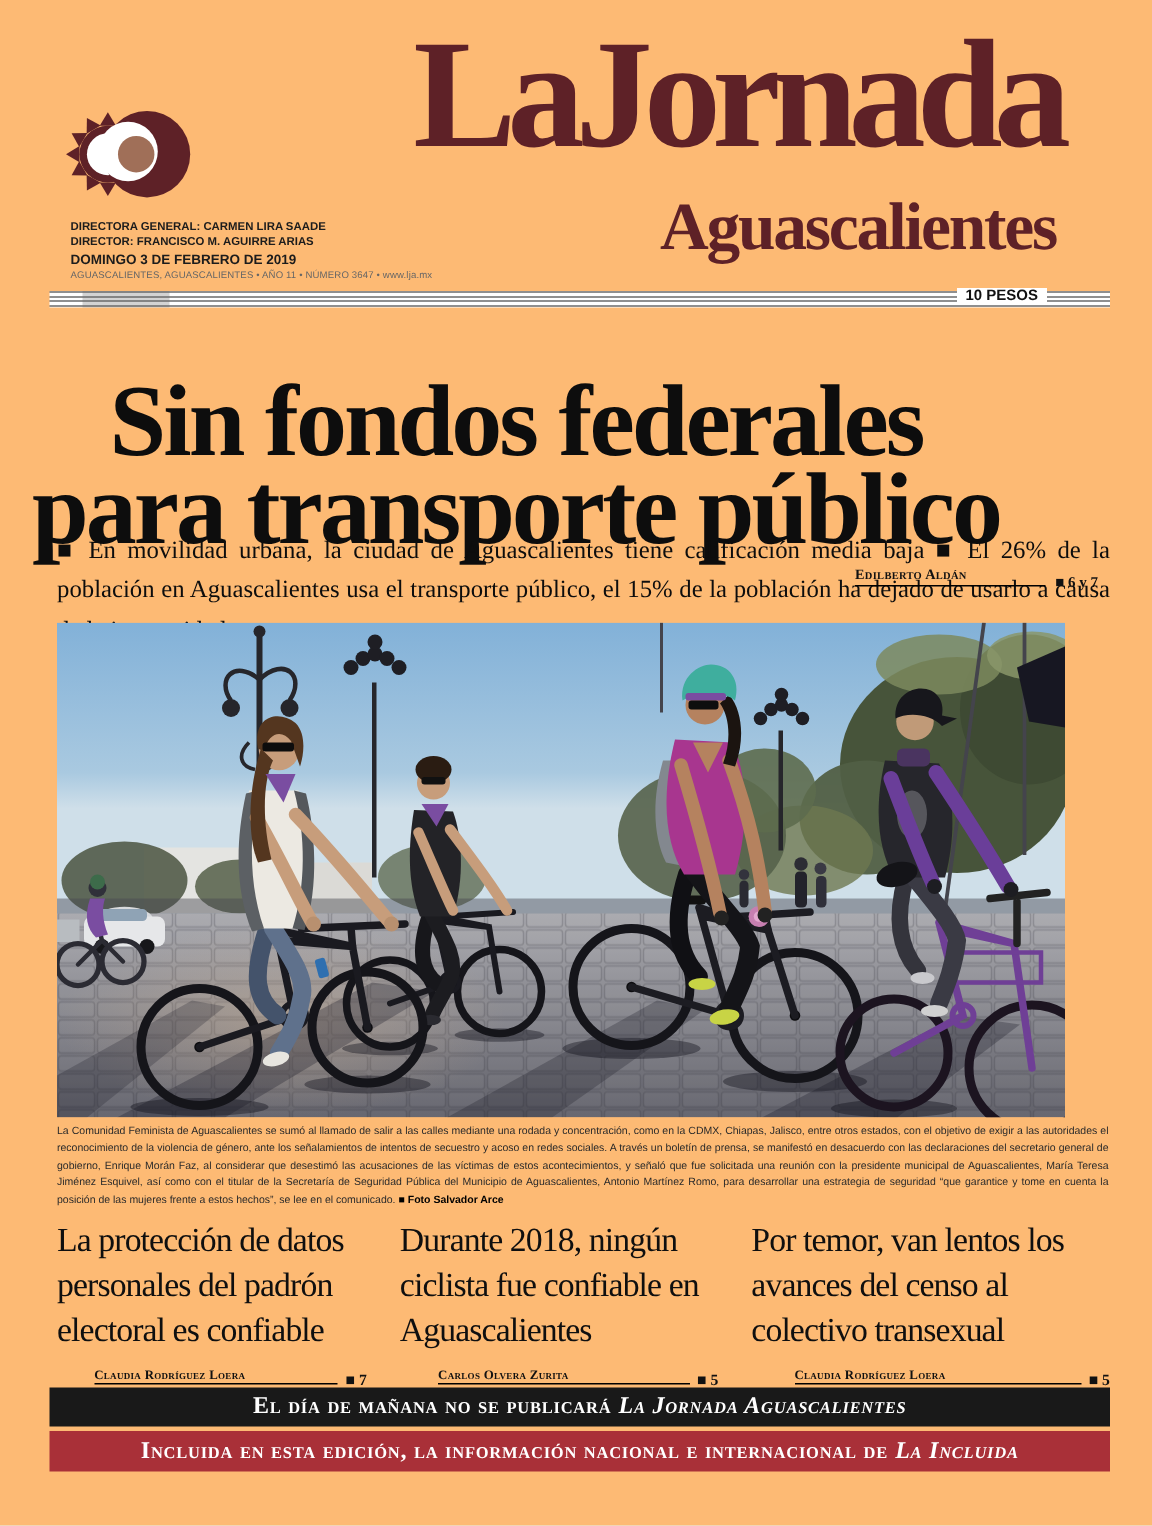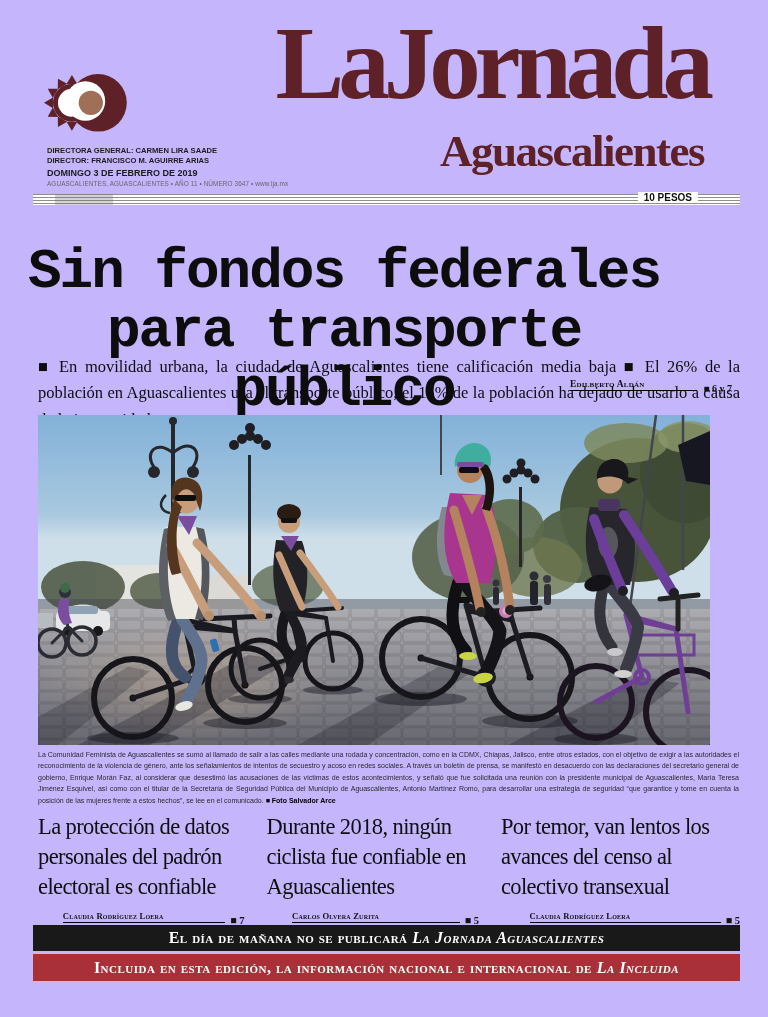--- a/index.html
+++ b/index.html
@@ -1,16 +1,16 @@
 <!DOCTYPE html>
 <html style="--masthead: #5e2127; --kicker: #8e1f2b; --banner-black: #191919; --banner-red: #a93038;"><head>
 <meta charset="utf-8">
 <style>
   html,body{margin:0;padding:0;background:#e9e9e9;}
-  .page{position:relative;width:768px;height:1017px;margin:0 auto;background:#c4b5fd;overflow:hidden;
+  .page{position:relative;width:768px;height:1017px;margin:0 auto;background:#fdba74;overflow:hidden;
         font-family:"Liberation Serif",serif;color:#111;}
 
   
   .logo{position:absolute;left:44px;top:56px;width:90px;height:90px;}
   .mast-title{position:absolute;right:60px;top:12px;font-size:103px;line-height:1;
               font-weight:bold;color:var(--masthead,#5e2127);letter-spacing:-6px;white-space:nowrap;}
   .mast-region{position:absolute;right:64px;top:129px;font-size:45px;line-height:1;
                font-weight:bold;color:var(--masthead,#5e2127);letter-spacing:-1.5px;}
   .meta-directors{position:absolute;left:47px;top:146px;font-family:"Liberation Sans",sans-serif;
                   font-size:7.6px;font-weight:bold;line-height:9.6px;color:#1c1c1c;}
@@ -19,21 +19,21 @@
   .meta-edition{position:absolute;left:47px;top:180px;font-family:"Liberation Sans",sans-serif;
                 font-size:6.4px;color:#666;letter-spacing:0.1px;}
   .rule-row{position:absolute;left:33px;top:194px;width:707px;height:11px;
             background:repeating-linear-gradient(to bottom,#8f8f8f 0 1.4px,#fff 1.4px 3px);}
   .rule-mark{position:absolute;left:22px;top:0;width:58px;height:11px;background:rgba(110,110,110,.30);}
   .price{position:absolute;right:42px;top:-2px;background:#fff;padding:0 6px;
          font-family:"Liberation Sans",sans-serif;font-weight:bold;font-size:10px;color:#111;}
 
   
   .headline{position:absolute;left:0;width:688px;top:205px;text-align:center;font-weight:bold;
-            font-size:56px;line-height:59px;color:#0d0d0d;letter-spacing:-2px;font-family:Liberation Mono, monospace;}
+            font-size:68px;line-height:59px;color:#0d0d0d;letter-spacing:-2px;}
   .subhead{position:absolute;left:38px;top:337px;width:702px;font-size:16.5px;line-height:26.5px;
            text-align:justify;color:#0d0d0d;}
   .lead-byline{position:absolute;right:36px;top:379px;width:162px;display:flex;align-items:flex-end;margin-left:48px;}
   .byline-name{flex:1;font-weight:bold;font-variant:small-caps;font-size:9.5px;
                border-bottom:1.3px solid #000;padding-bottom:1px;white-space:nowrap;letter-spacing:.2px;}
   .page-ref{margin-left:6px;font-weight:bold;font-size:10px;transform:translateY(3px);white-space:nowrap;}
 
   
   .kicker{position:absolute;left:38px;top:395px;width:672px;text-align:center;
           font-variant:small-caps;font-weight:bold;font-size:14.5px;letter-spacing:.4px;

